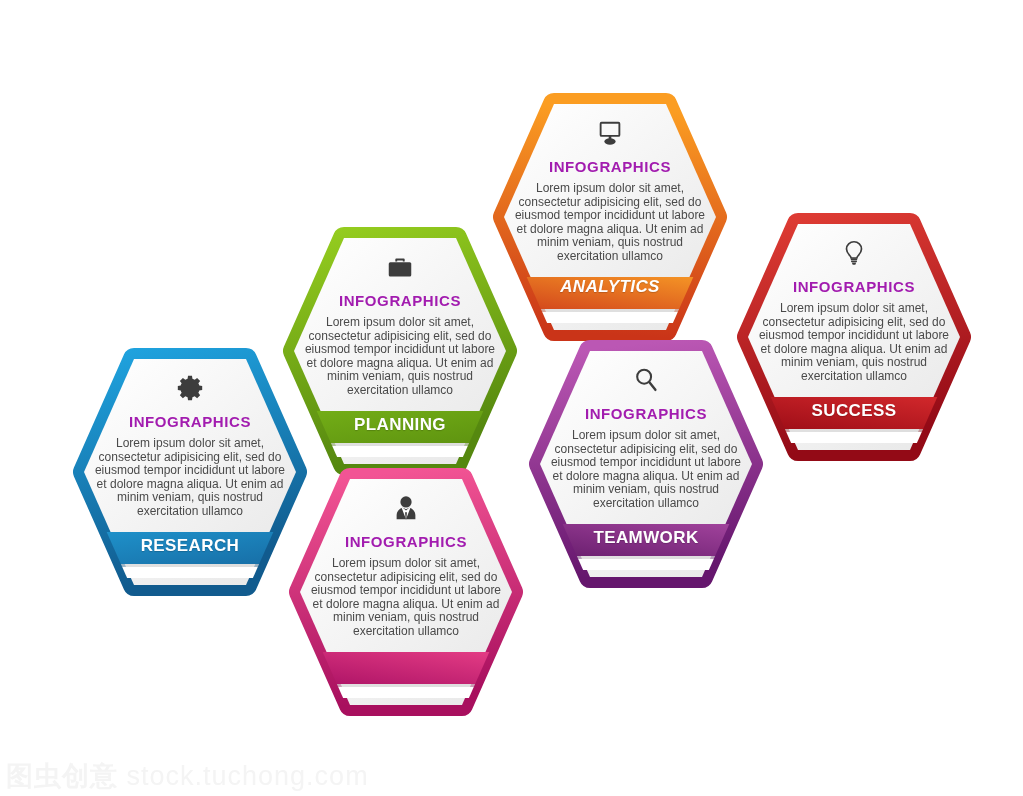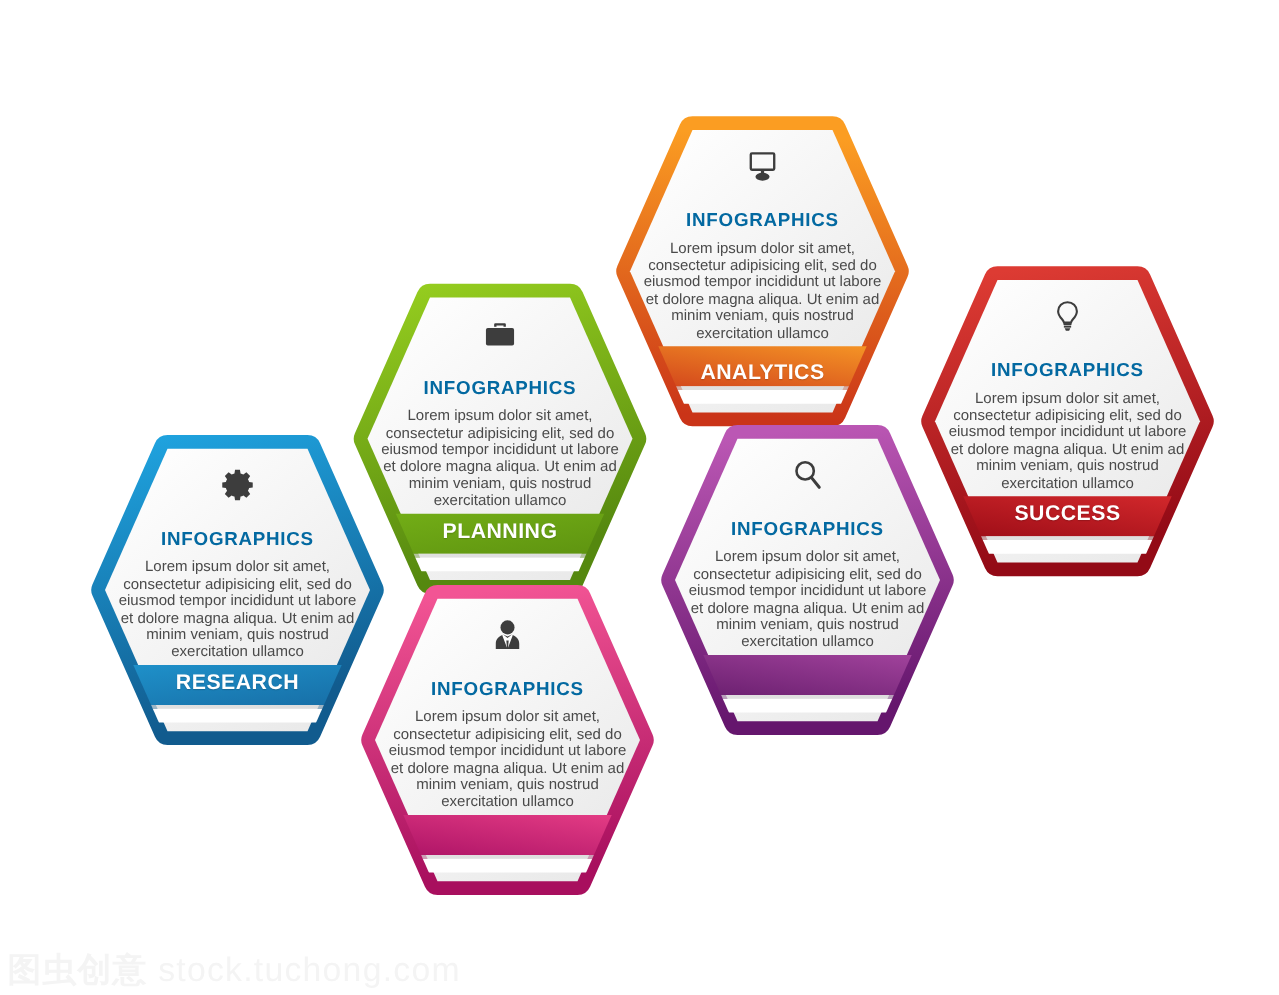--- a/index.html
+++ b/index.html
@@ -25,21 +25,21 @@
   }
 
   .icon-wrap{
     margin-top:26px;height:46px;
     display:flex;align-items:center;justify-content:center;
   }
   .icon-wrap svg{position:static;width:30px;height:32px;overflow:visible;}
 
   .hx-title{
     font-size:15px;font-weight:bold;letter-spacing:.6px;
-    color:#0369a1;text-align:center;margin-top:12px;
+    color:#a21caf;text-align:center;margin-top:2px;
   }
   .hx-body{
     margin-top:7px;width:196px;
     font-size:12px;line-height:13.6px;
     color:#4a4a4a;text-align:center;
   }
   .hx-label{
     position:absolute;left:0;width:232px;text-align:center;
     font-size:17px;font-weight:bold;letter-spacing:.4px;color:#ffffff;
     text-shadow:0 1px 1px rgba(0,0,0,.18);
@@ -170,21 +170,21 @@
     <div class="content">
       <div class="icon-wrap">
         <svg viewBox="0 0 32 32">
             <rect x="6" y="5" width="20" height="14" rx="1" fill="none" stroke="#3d3d3d" stroke-width="2"></rect>
             <rect x="14.6" y="19" width="2.8" height="4" fill="#3d3d3d"></rect>
             <ellipse cx="16" cy="25" rx="6" ry="3.4" fill="#3d3d3d"></ellipse>
           </svg>
       </div>
       <div class="hx-title">INFOGRAPHICS</div>
       <div class="hx-body">Lorem ipsum dolor sit amet, consectetur adipisicing elit, sed do eiusmod tempor incididunt ut labore et dolore magna aliqua. Ut enim ad minim veniam, quis nostrud exercitation ullamco</div>
-      <div class="hx-label" style="top:204px;">ANALYTICS</div>
+      <div class="hx-label" style="top:193px;font-style:italic;">ANALYTICS</div>
     </div>
   </div>
 
   <div class="hex" id="hex-success" style="left:738px;top:204px;">
     <svg viewBox="0 0 232 266">
       <defs>
         <linearGradient id="bd-success" x1="0.1" y1="0" x2="0.3" y2="1">
           <stop offset="0" stop-color="#dd3b33"></stop>
             <stop offset="1" stop-color="#930a16"></stop>
         </linearGradient>
@@ -252,20 +252,21 @@
     </svg>
     <div class="content">
       <div class="icon-wrap">
         <svg viewBox="0 0 32 32">
             <circle cx="14" cy="12.5" r="7.4" fill="none" stroke="#3d3d3d" stroke-width="2.2"></circle>
             <line x1="19.4" y1="18.2" x2="26" y2="26.5" stroke="#3d3d3d" stroke-width="2.6" stroke-linecap="round"></line>
           </svg>
       </div>
       <div class="hx-title">INFOGRAPHICS</div>
       <div class="hx-body">Lorem ipsum dolor sit amet, consectetur adipisicing elit, sed do eiusmod tempor incididunt ut labore et dolore magna aliqua. Ut enim ad minim veniam, quis nostrud exercitation ullamco</div>
+      <div class="hx-label" style="top:197px;">TEAMWORK</div>
     </div>
   </div>
 
   <div class="hex" id="hex-planning" style="left:290px;top:459px;">
     <svg viewBox="0 0 232 266">
       <defs>
         <linearGradient id="bd-planning" x1="0.15" y1="0" x2="0.25" y2="1">
           <stop offset="0" stop-color="#f25494"></stop>
             <stop offset="1" stop-color="#a80f5e"></stop>
         </linearGradient>

